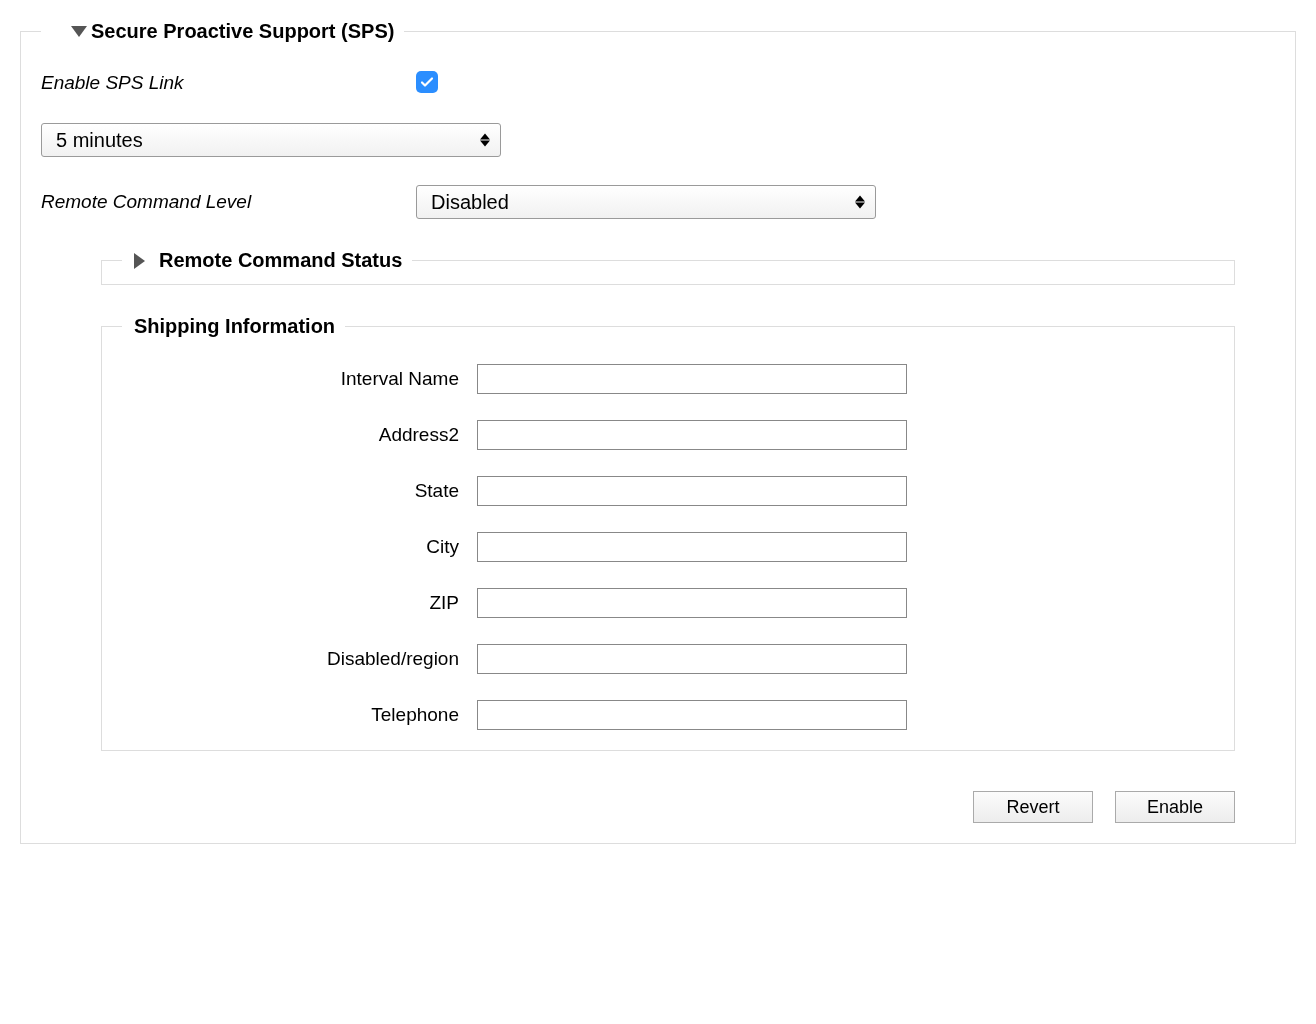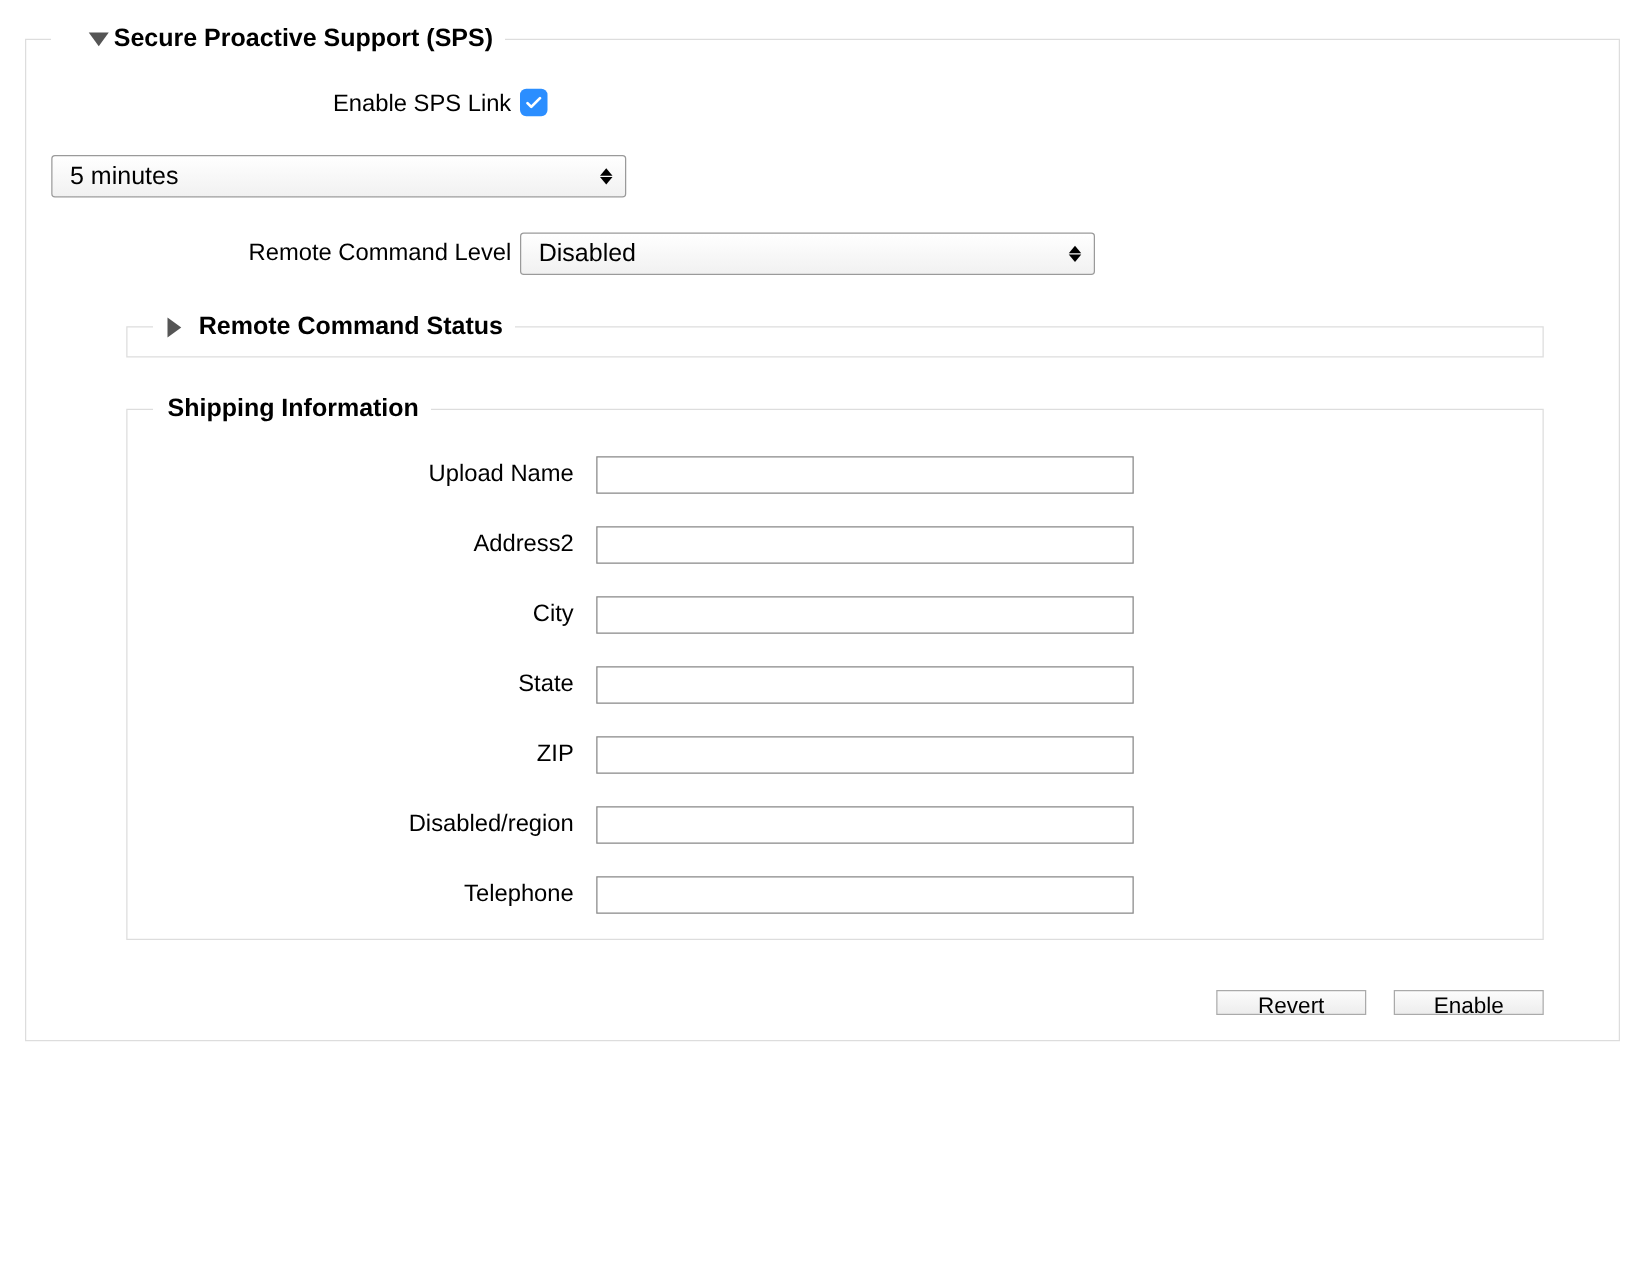--- a/index.html
+++ b/index.html
@@ -42,23 +42,23 @@
     margin-right: 4px;
   }
 
   .row {
     display: flex;
     align-items: center;
     margin-top: 28px;
   }
   .row .label {
     width: 375px;
-    text-align: right;
     padding-right: 7px;
     font-size: 19px;
+    font-style: italic;
   }
   .row .control {
     flex: 0 0 auto;
   }
 
   .checkbox {
     width: 22px; height: 22px;
     border-radius: 5px;
     background: #2b8eff;
     display: inline-flex;
@@ -136,21 +136,21 @@
 
   .button-bar {
     display: flex;
     justify-content: flex-end;
     gap: 22px;
     margin-top: 40px;
     padding-right: 40px;
   }
   .btn {
     min-width: 120px;
-    height: 20px;
+    height: 32px;
     border: 1px solid #aaa;
     background: linear-gradient(#fcfcfc,#ededed);
     font-size: 18px;
     cursor: pointer;
   }
 </style>
 </head>
 <body>
 
 <fieldset class="outer">
@@ -201,33 +201,33 @@
       <span>Remote Command Status</span>
     </legend>
   </fieldset>
 
   <fieldset class="inner">
     <legend class="inner-legend">
       <span>Shipping Information</span>
     </legend>
 
     <div class="ship-row">
-      <div class="label">Upload Name</div>
+      <div class="label">Interval Name</div>
       <input type="text" value="" style="">
     </div>
     <div class="ship-row">
       <div class="label">Address2</div>
       <input type="text" value="" style="">
     </div>
     <div class="ship-row">
+      <div class="label">State</div>
+      <input type="text" value="" style="">
+    </div>
+    <div class="ship-row">
       <div class="label">City</div>
-      <input type="text" value="" style="">
-    </div>
-    <div class="ship-row">
-      <div class="label">State</div>
       <input type="text" value="" style="">
     </div>
     <div class="ship-row">
       <div class="label">ZIP</div>
       <input type="text" value="" style="">
     </div>
     <div class="ship-row">
       <div class="label">Disabled/region</div>
       <input type="text" value="" style="">
     </div>

